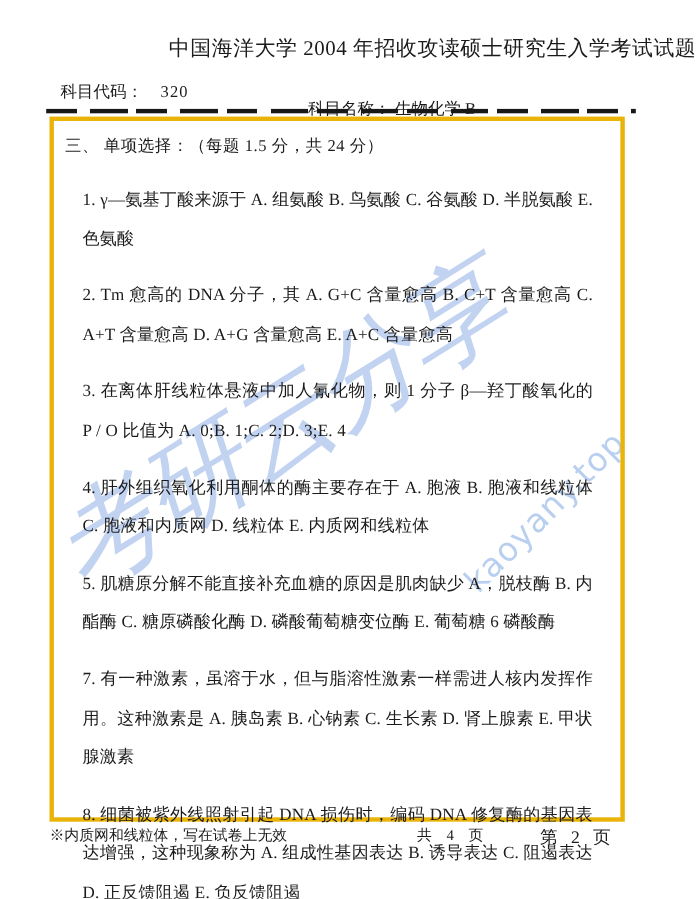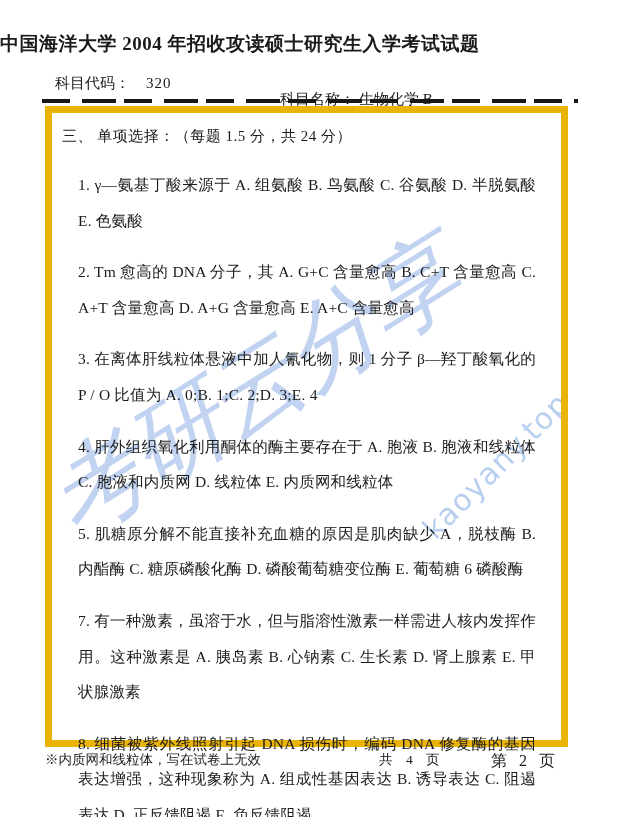--- a/index.html
+++ b/index.html
@@ -36,22 +36,22 @@
     font-family:"DejaVu Sans","Liberation Sans",sans-serif;
     z-index:1;
     pointer-events:none;
   }
 
   
   .content { position:relative; z-index:2; }
 
   .page-title {
     position:absolute; top:31px; left:0; width:633px;
-    text-align:left;
-    font-size:19px; font-weight:700;
+    text-align:right;
+    font-size:19px; font-weight:400;
     letter-spacing:0.5px;
   }
 
   .subject-row {
     position:absolute; top:74px; left:55px; width:520px;
     font-size:15px;
     text-decoration:underline;
   }
   .subject-code-label { display:inline-block; }
   .subject-code-value { display:inline-block; margin-left:16px; letter-spacing:1px; }
@@ -63,21 +63,21 @@
     background:repeating-linear-gradient(90deg,
       #181818 0px, #181818 28px,
       rgba(24,24,24,0) 28px, rgba(24,24,24,0) 40px,
       #181818 40px, #181818 74px,
       rgba(24,24,24,0) 74px, rgba(24,24,24,0) 82px);
   }
 
   .question-box {
     position:absolute; left:45px; top:106px;
     width:523px; height:641px;
-    border:7px solid #eab308;
+    border:4px solid #eab308;
     box-sizing:border-box;
     padding:9px 9px 0 10px;
   }
   .section-heading {
     font-size:15px; line-height:29px;
     letter-spacing:0.5px;
     margin:0;
   }
   .questions p {
     margin:16px;

